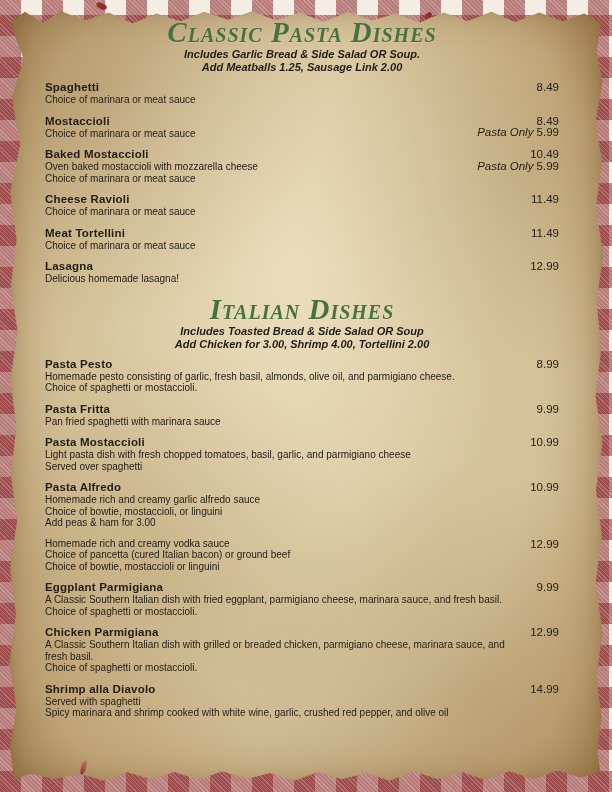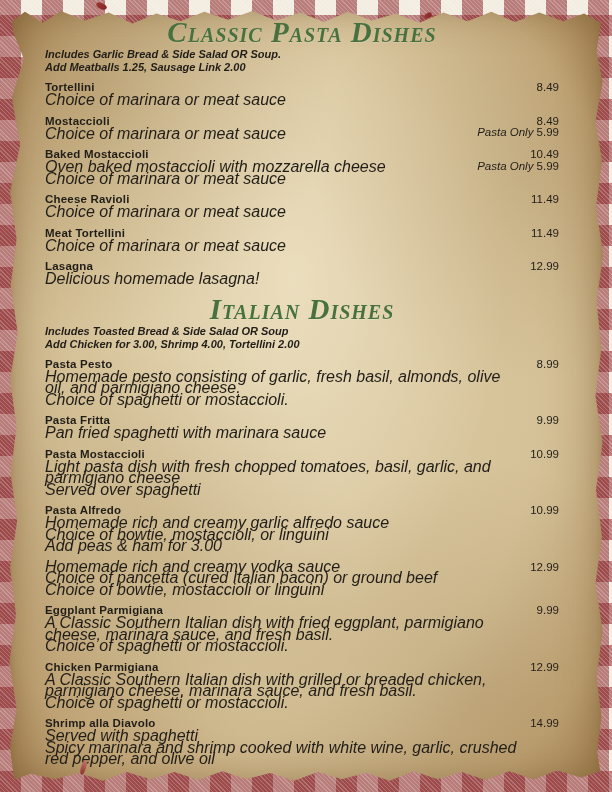--- a/index.html
+++ b/index.html
@@ -71,39 +71,38 @@
     font-style: italic;
     font-variant: small-caps;
     font-weight: 700;
     font-size: 29px;
     line-height: 31px;
     letter-spacing: 1px;
     color: #47713f;
     text-shadow: 0 1px 0 rgba(255,255,255,.15);
   }
   .sec-sub {
-    text-align: left;
+    text-align: center;
     font-style: italic;
     font-weight: 700;
     font-size: 11px;
     line-height: 13px;
   }
   .sec-items { margin-top: 7px; }
   .menu-section + .menu-section { margin-top: 9px; }
 
   .item { position: relative; margin-bottom: 9px; }
   .item-name {
     font-weight: 700;
     font-size: 11.5px;
     line-height: 13px;
     letter-spacing: .2px;
   }
   .item-desc {
-    font-style: italic;
-    font-size: 16px;
+    font-size: 10px;
     line-height: 11.5px;
     max-width: 476px;
   }
   .item-price {
     position: absolute;
     top: 0; right: 0;
     font-size: 11.5px;
     line-height: 13px;
   }
   .item-price2 {
@@ -136,21 +135,21 @@
   <div class="speck speck-3"></div>
 
   <div class="paper">
     <div class="content" id="menu-content">
         <div class="menu-section">
           <div class="sec-title">Classic Pasta Dishes</div>
           <div class="sec-sub">Includes Garlic Bread &amp; Side Salad OR Soup.</div>
           <div class="sec-sub">Add Meatballs 1.25, Sausage Link 2.00</div>
           <div class="sec-items">
             <div class="item">
-              <div class="item-name">Tortellini</div>
+              <div class="item-name">Spaghetti</div>
               <div class="item-desc">Choice of marinara or meat sauce</div>
               <span class="item-price">8.49</span>
               <div class="item-price2"><span class="p2-label">Pasta Only</span> <span class="p2-value">5.99</span></div>
             </div>
             <div class="item">
               <div class="item-name">Mostaccioli</div>
               <div class="item-desc">Choice of marinara or meat sauce</div>
               <span class="item-price">8.49</span>
               <div class="item-price2"><span class="p2-label">Pasta Only</span> <span class="p2-value">5.99</span></div>
             </div>

